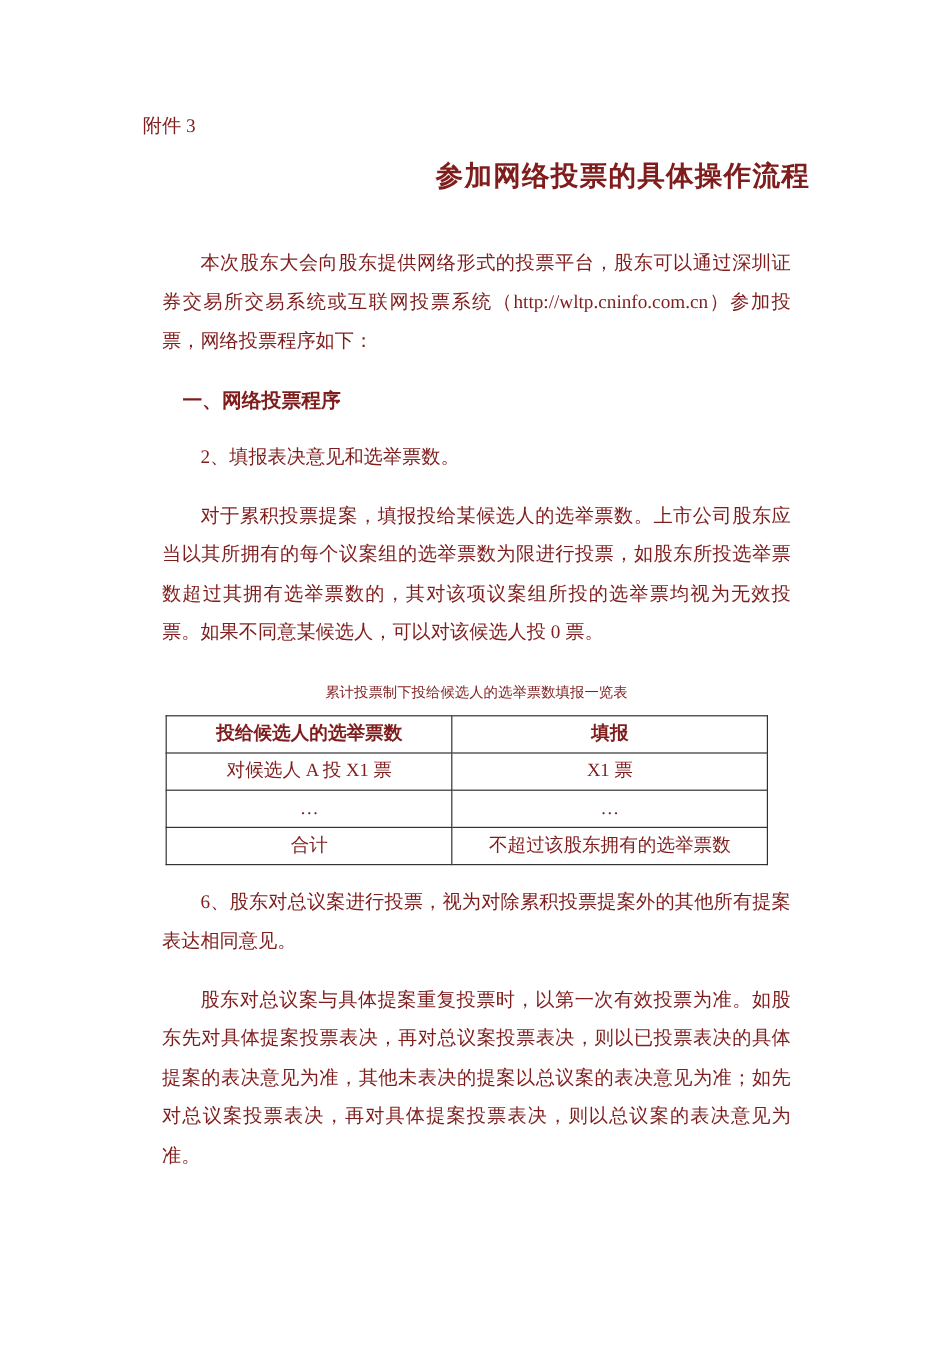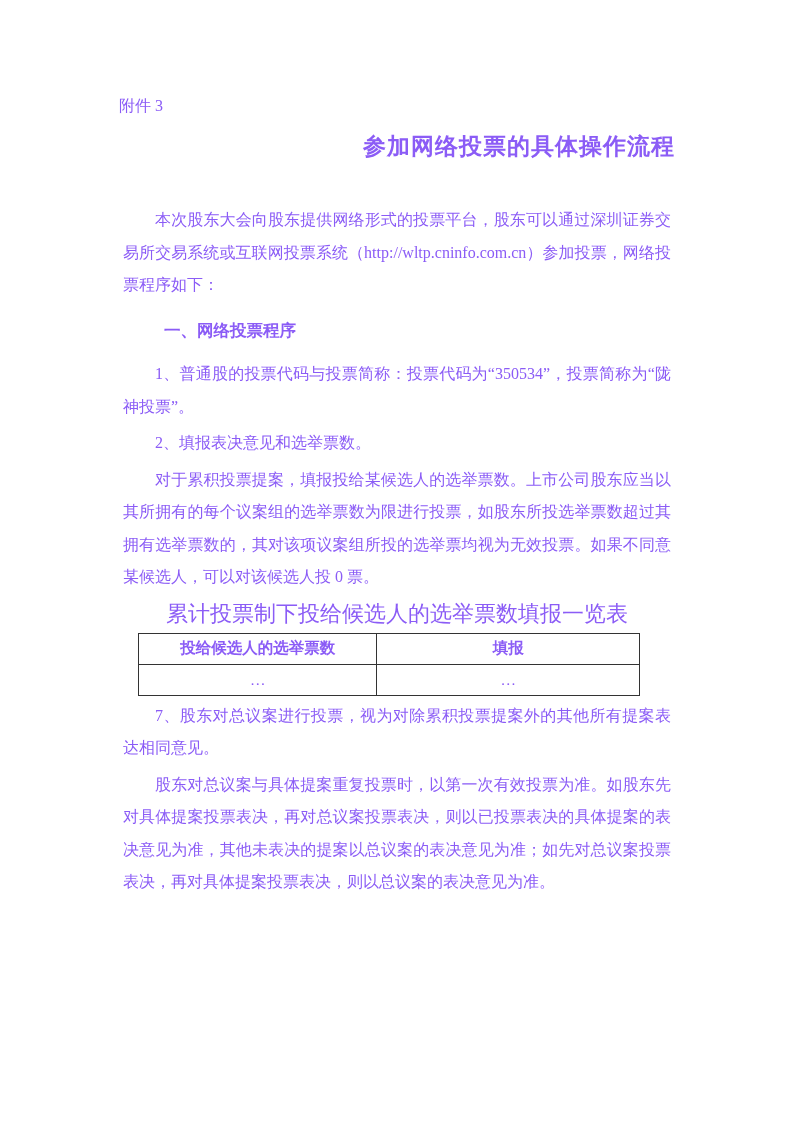--- a/index.html
+++ b/index.html
@@ -6,58 +6,58 @@
     margin: 0;
     padding: 0;
     background: #ffffff;
   }
   .page {
     position: relative;
     width: 793px;
     height: 1122px;
     box-sizing: border-box;
     background: #ffffff;
-    color: #8b5cf6;
+    color: #7f1d1d;
     padding: 90px 118px 12px 119px;
     font-family: "Liberation Serif", "DejaVu Serif", serif;
     overflow: hidden;
   }
   .attachment {
     margin: 0;
     font-size: 16px;
     line-height: 32px;
     text-indent: 0;
   }
   .doc-title {
     margin: 6px 0 40px 0;
     font-size: 23px;
     line-height: 36px;
     font-weight: bold;
     text-align: right;
     letter-spacing: 1px;
     font-family: "Liberation Sans", "DejaVu Sans", sans-serif;
   }
   p.body {
-    margin: 4px;
+    margin: 16px;
     font-size: 16px;
     line-height: 32.5px;
     text-indent: 2em;
     text-align: justify;
   }
   h2.section-heading {
-    margin: 12px;
+    margin: 0;
     font-size: 16.5px;
     line-height: 32.5px;
     font-weight: bold;
     text-indent: 2em;
     font-family: "Liberation Sans", "DejaVu Sans", sans-serif;
   }
   .table-caption {
     margin: 0;
-    font-size: 22px;
+    font-size: 12px;
     line-height: 32px;
     text-align: center;
   }
   table.vote-table {
     border-collapse: collapse;
     table-layout: fixed;
     width: 502px;
     margin: 3px 12px 2px 19px;
   }
   table.vote-table th,
@@ -83,21 +83,20 @@
 <div class="page">
 
   <p class="attachment">附件 3</p>
 
   <h1 class="doc-title">参加网络投票的具体操作流程</h1>
 
   <p class="body">本次股东大会向股东提供网络形式的投票平台，股东可以通过深圳证券交易所交易系统或互联网投票系统（http://wltp.cninfo.com.cn）参加投票，网络投票程序如下：</p>
 
   <h2 class="section-heading">一、网络投票程序</h2>
 
-  <p class="body">1、普通股的投票代码与投票简称：投票代码为“350534”，投票简称为“陇神投票”。</p>
 
   <p class="body">2、填报表决意见和选举票数。</p>
 
 
   <p class="body">对于累积投票提案，填报投给某候选人的选举票数。上市公司股东应当以其所拥有的每个议案组的选举票数为限进行投票，如股东所投选举票数超过其拥有选举票数的，其对该项议案组所投的选举票均视为无效投票。如果不同意某候选人，可以对该候选人投 0 票。</p>
 
   <p class="table-caption">累计投票制下投给候选人的选举票数填报一览表</p>
 
   <table class="vote-table">
     <colgroup>
@@ -105,25 +104,33 @@
       <col class="col-right">
     </colgroup>
     <thead>
       <tr>
         <th>投给候选人的选举票数</th>
         <th>填报</th>
       </tr>
     </thead>
     <tbody>
       <tr>
+        <td>对候选人 A 投 X1 票</td>
+        <td>X1 票</td>
+      </tr>
+      <tr>
         <td>…</td>
         <td>…</td>
+      </tr>
+      <tr>
+        <td>合计</td>
+        <td>不超过该股东拥有的选举票数</td>
       </tr>
     </tbody>
   </table>
 
-  <p class="body">7、股东对总议案进行投票，视为对除累积投票提案外的其他所有提案表达相同意见。</p>
+  <p class="body">6、股东对总议案进行投票，视为对除累积投票提案外的其他所有提案表达相同意见。</p>
 
   <p class="body">股东对总议案与具体提案重复投票时，以第一次有效投票为准。如股东先对具体提案投票表决，再对总议案投票表决，则以已投票表决的具体提案的表决意见为准，其他未表决的提案以总议案的表决意见为准；如先对总议案投票表决，再对具体提案投票表决，则以总议案的表决意见为准。</p>
 
 
 
 </div>
 
 </body></html>

